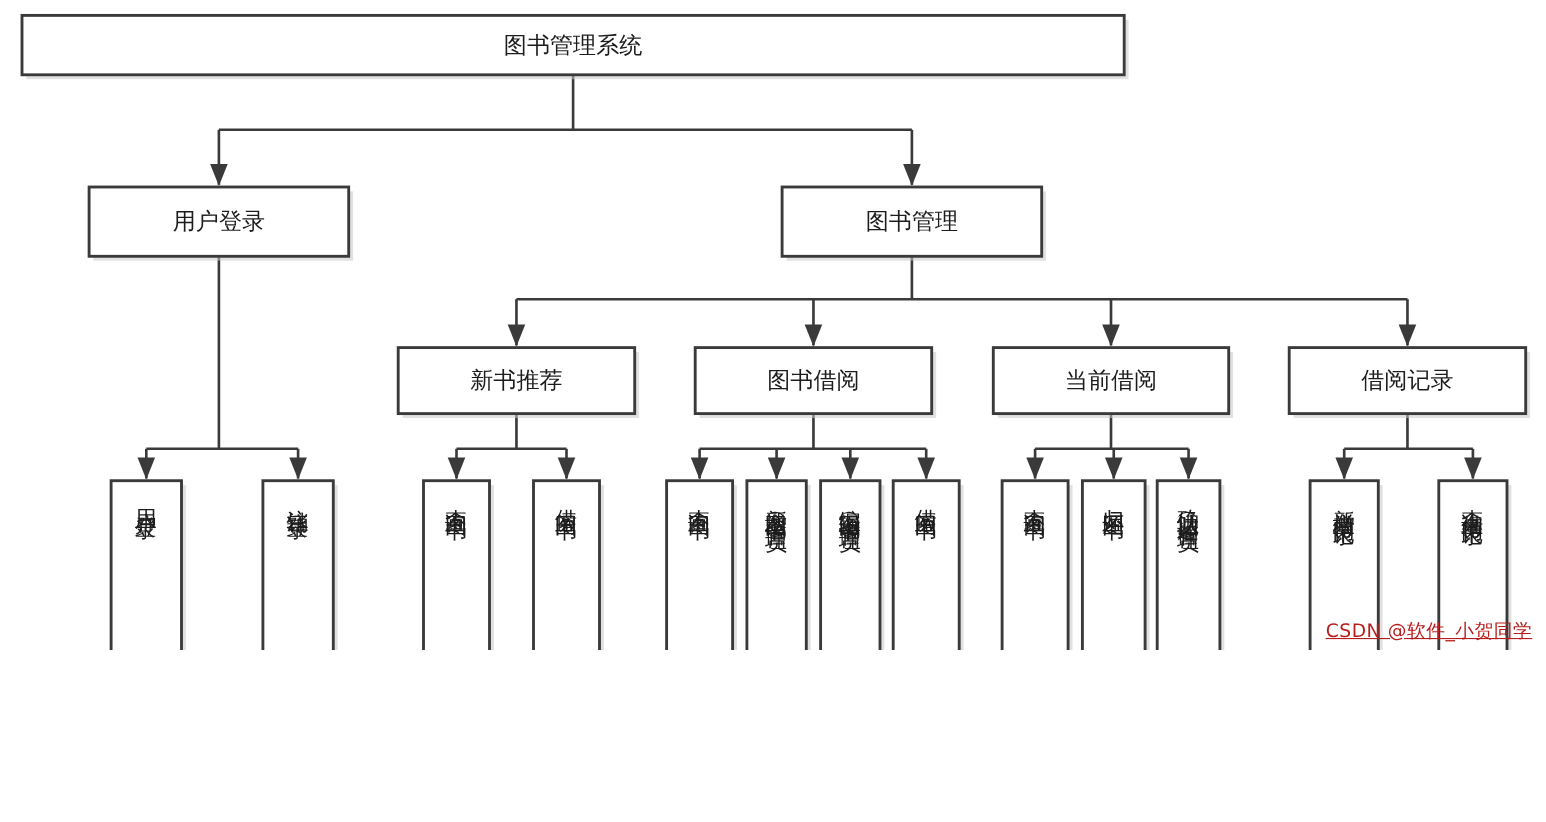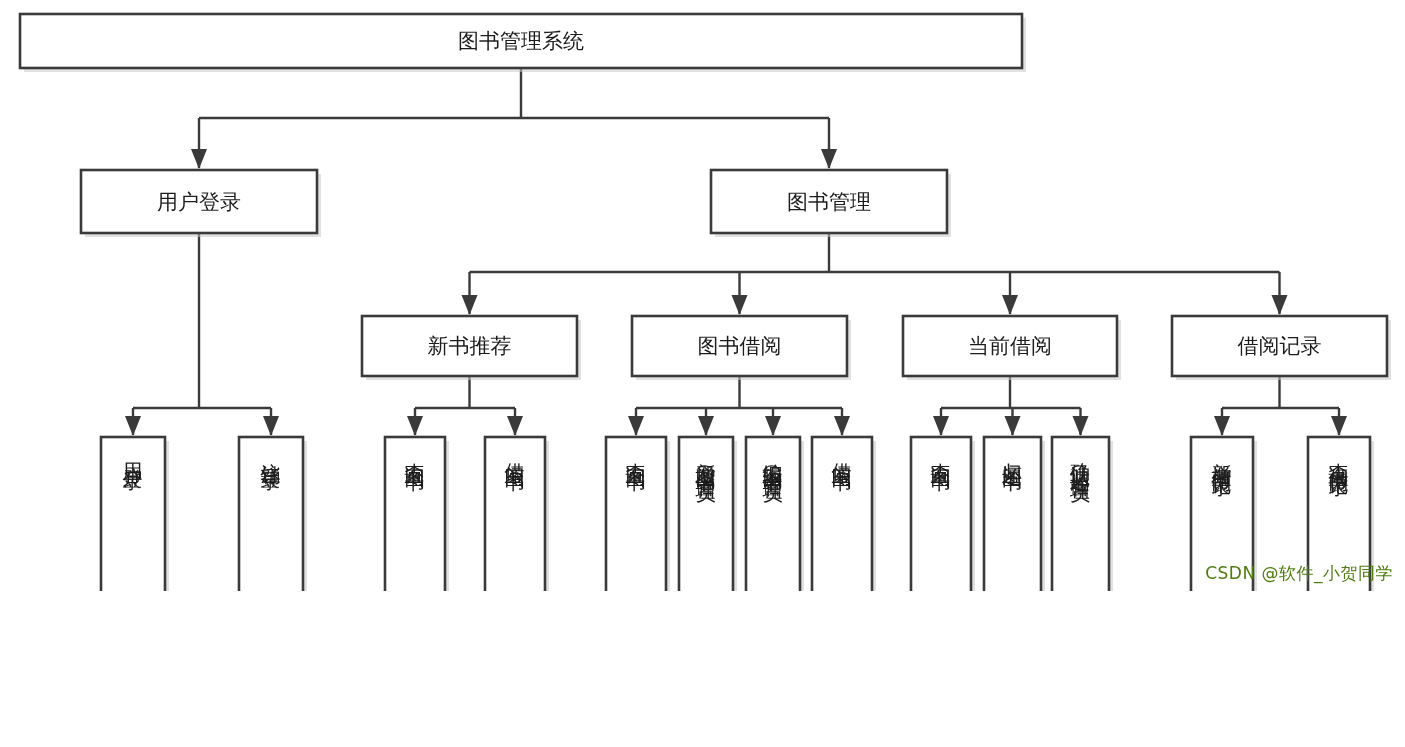--- a/index.html
+++ b/index.html
@@ -70,24 +70,25 @@
     color: #1c1c1c;
     white-space: nowrap;
     text-align: center;
   }
   .watermark {
     position: absolute;
     right: 12px;
     bottom: 6px;
     font-family: "DejaVu Sans", "Liberation Sans", sans-serif;
     font-size: 17px;
-    color: #4d7c0f;
+    color: #b91c1c;
     letter-spacing: 0.5px;
     user-select: none;
     white-space: nowrap;
+    text-decoration: underline;
   }
 </style>
 </head>
 <body>
 
 <div id="diagram-root">
 
   <svg id="flow-svg" viewBox="0 0 1405 747">
 
     <g id="connectors-layer">

